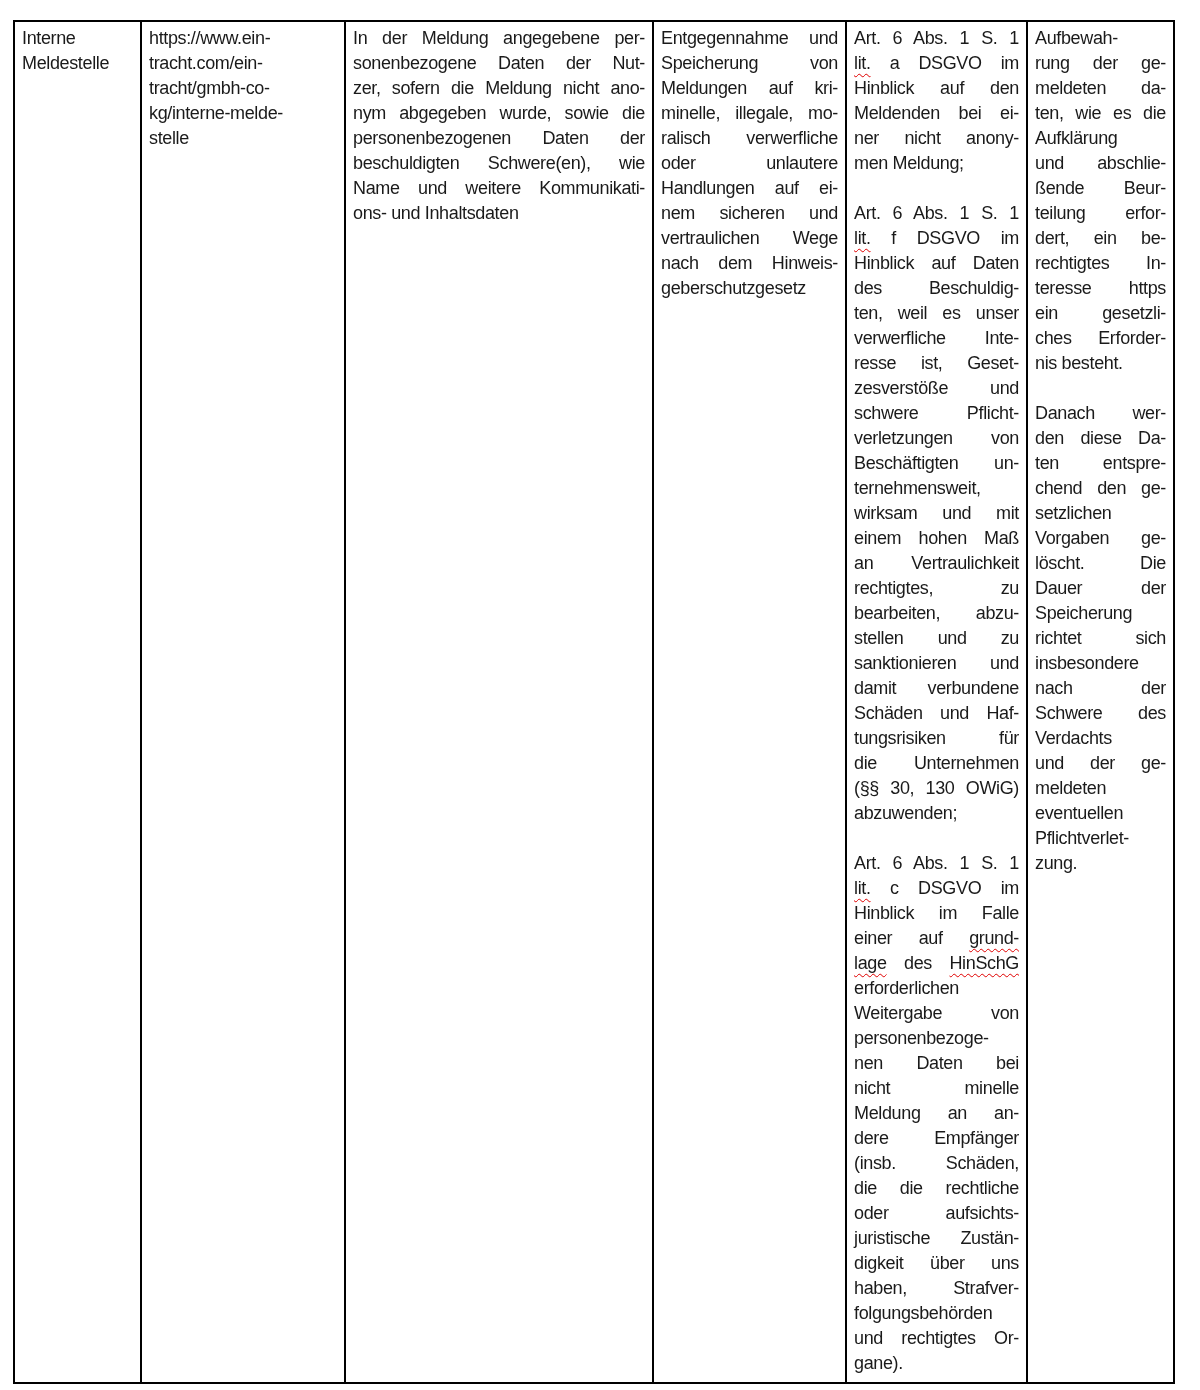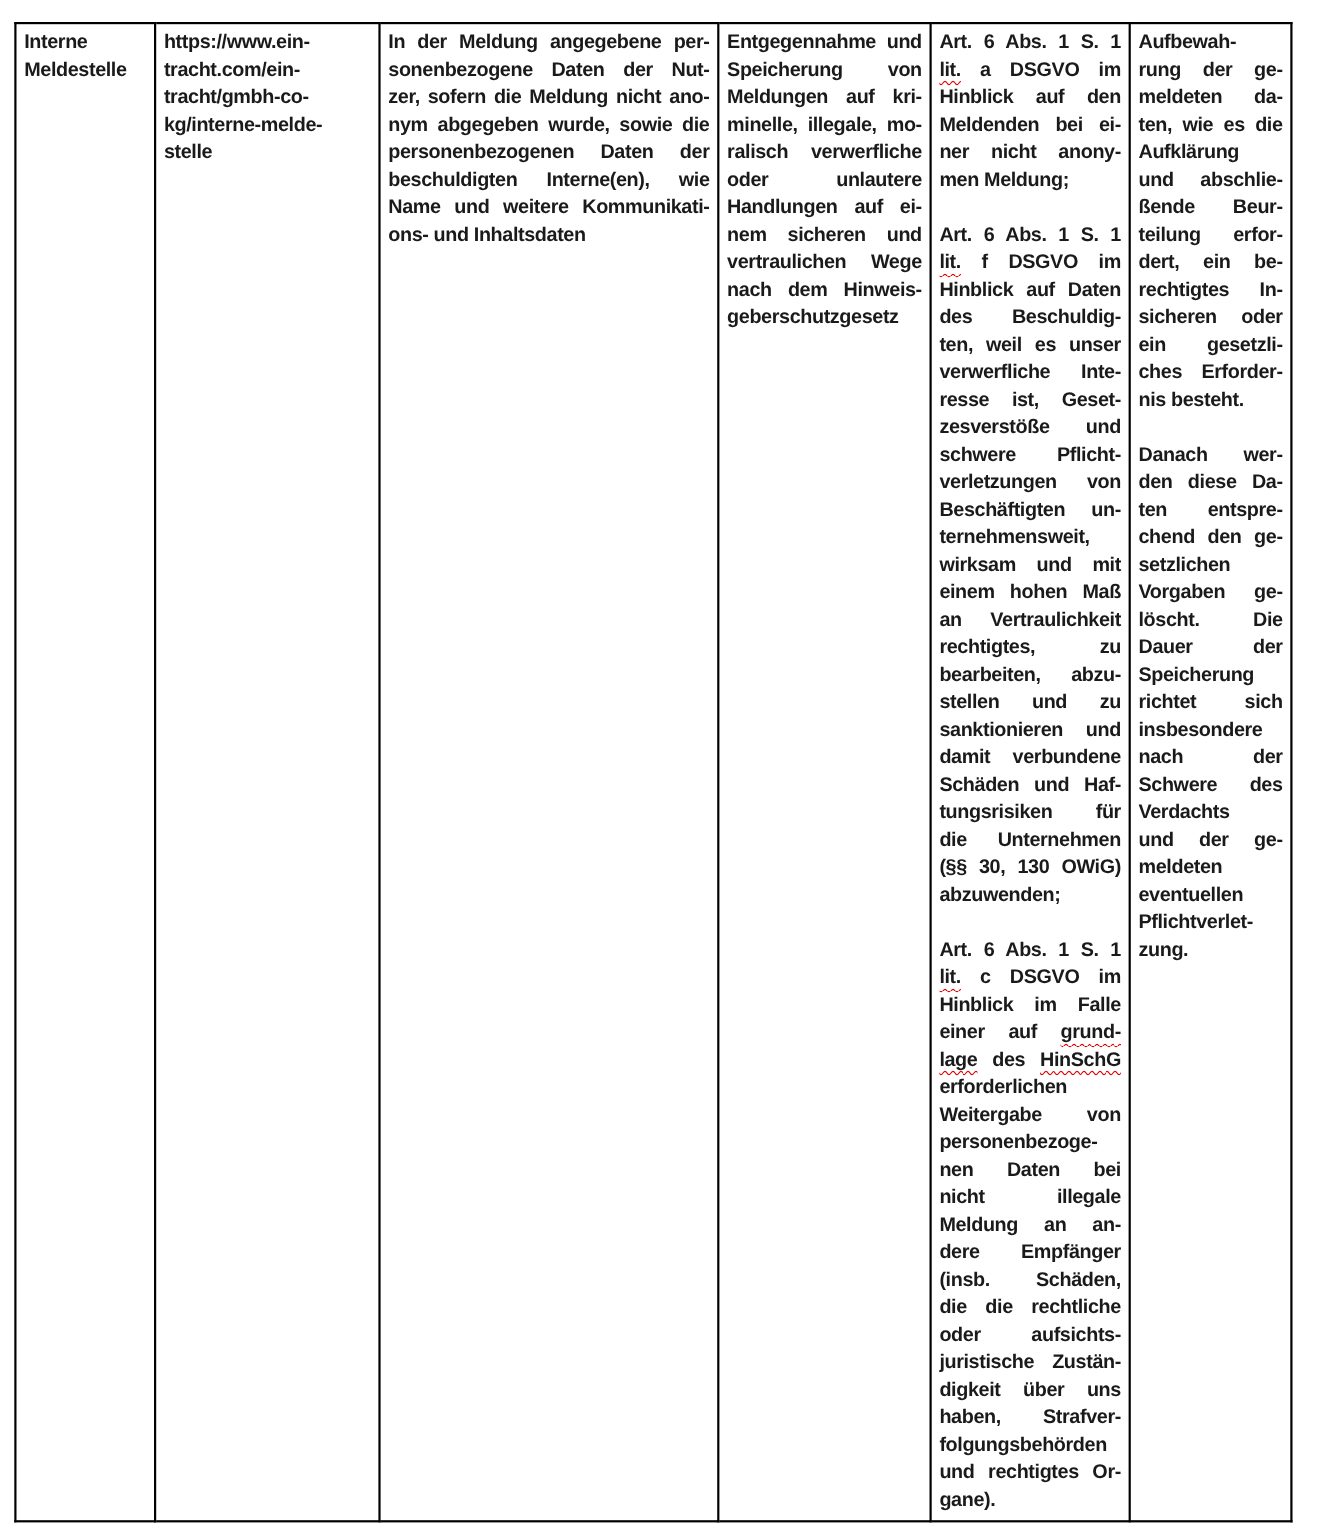--- a/index.html
+++ b/index.html
@@ -14,21 +14,20 @@
     letter-spacing: -0.02em;
     color: var(--fg, #1a1a1a);
   }
   .page { width: 1200px; height: 1390px; position: relative; }
   table.doc-table {
     border-collapse: collapse;
     table-layout: fixed;
     width: 1160px;
     margin: 20px 0 0 13px;
     border: 2px solid var(--bd, #000);
-    font-weight: bold;
   }
   td.cell {
     border: 2px solid var(--bd, #000);
     vertical-align: top;
     padding: 4px 7px 6px 7px;
     overflow: hidden;
   }
   col.c0 { width: 127px; }
   col.c1 { width: 204px; }
   col.c2 { width: 308px; }
@@ -79,21 +78,21 @@
               <div class="line">stelle</div>
             </div>
           </td>
       <td class="cell justify">
             <div class="para">
               <div class="line">In der Meldung angegebene per-</div>
               <div class="line">sonenbezogene Daten der Nut-</div>
               <div class="line">zer, sofern die Meldung nicht ano-</div>
               <div class="line">nym abgegeben wurde, sowie die</div>
               <div class="line">personenbezogenen Daten der</div>
-              <div class="line">beschuldigten Interne(en), wie</div>
+              <div class="line">beschuldigten Schwere(en), wie</div>
               <div class="line">Name und weitere Kommunikati-</div>
               <div class="line">ons- und Inhaltsdaten</div>
             </div>
           </td>
       <td class="cell justify">
             <div class="para">
               <div class="line">Entgegennahme und</div>
               <div class="line">Speicherung von</div>
               <div class="line">Meldungen auf kri-</div>
               <div class="line">minelle, illegale, mo-</div>
@@ -145,21 +144,21 @@
             <div class="para">
               <div class="line">Art. 6 Abs. 1 S. 1</div>
               <div class="line"><span class="sp">lit.</span> c DSGVO im</div>
               <div class="line">Hinblick im Falle</div>
               <div class="line">einer auf <span class="sp">grund-</span></div>
               <div class="line"><span class="sp">lage</span> des <span class="sp">HinSchG</span></div>
               <div class="line">erforderlichen</div>
               <div class="line">Weitergabe von</div>
               <div class="line">personenbezoge-</div>
               <div class="line">nen Daten bei</div>
-              <div class="line">nicht illegale</div>
+              <div class="line">nicht minelle</div>
               <div class="line">Meldung an an-</div>
               <div class="line">dere Empfänger</div>
               <div class="line">(insb. Schäden,</div>
               <div class="line">die die rechtliche</div>
               <div class="line">oder aufsichts-</div>
               <div class="line">juristische Zustän-</div>
               <div class="line">digkeit über uns</div>
               <div class="line">haben, Strafver-</div>
               <div class="line">folgungsbehörden</div>
               <div class="line">und rechtigtes Or-</div>
@@ -171,21 +170,21 @@
               <div class="line">Aufbewah-</div>
               <div class="line">rung der ge-</div>
               <div class="line">meldeten da-</div>
               <div class="line">ten, wie es die</div>
               <div class="line">Aufklärung</div>
               <div class="line">und abschlie-</div>
               <div class="line">ßende Beur-</div>
               <div class="line">teilung erfor-</div>
               <div class="line">dert, ein be-</div>
               <div class="line">rechtigtes In-</div>
-              <div class="line">sicheren oder</div>
+              <div class="line">teresse https</div>
               <div class="line">ein gesetzli-</div>
               <div class="line">ches Erforder-</div>
               <div class="line">nis besteht.</div>
             </div>
             <div class="para">
               <div class="line">Danach wer-</div>
               <div class="line">den diese Da-</div>
               <div class="line">ten entspre-</div>
               <div class="line">chend den ge-</div>
               <div class="line">setzlichen</div>

